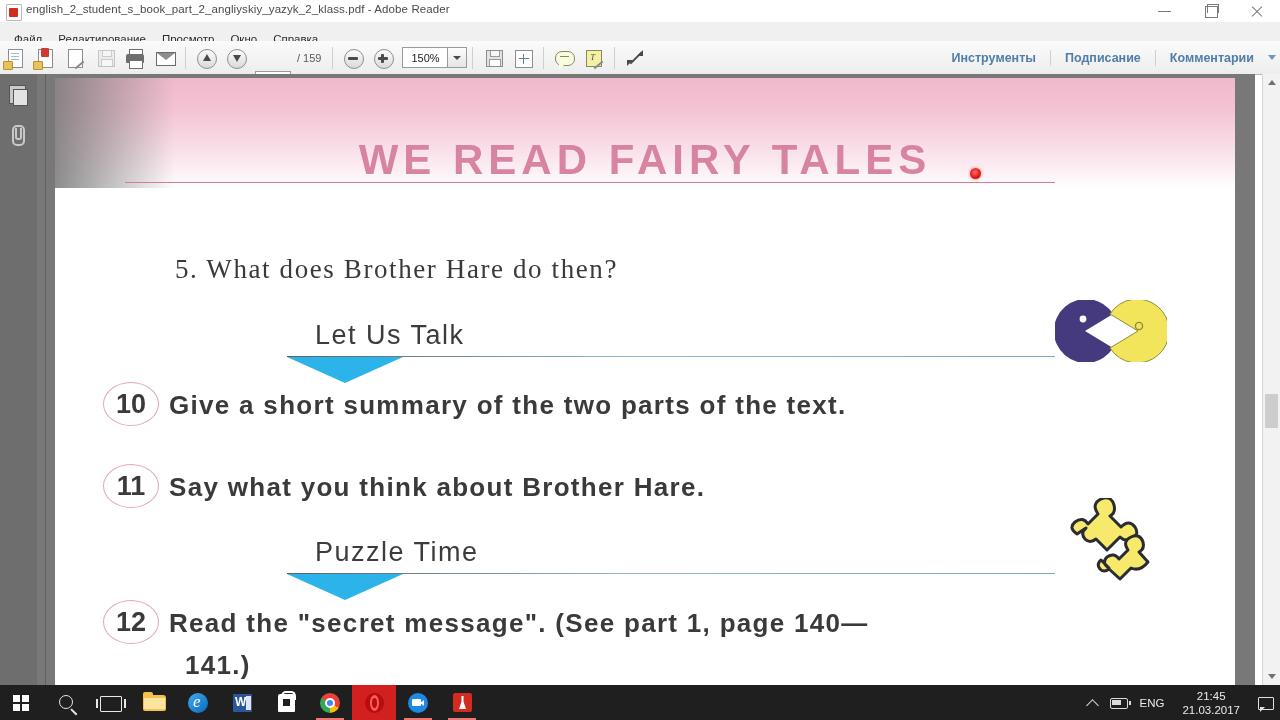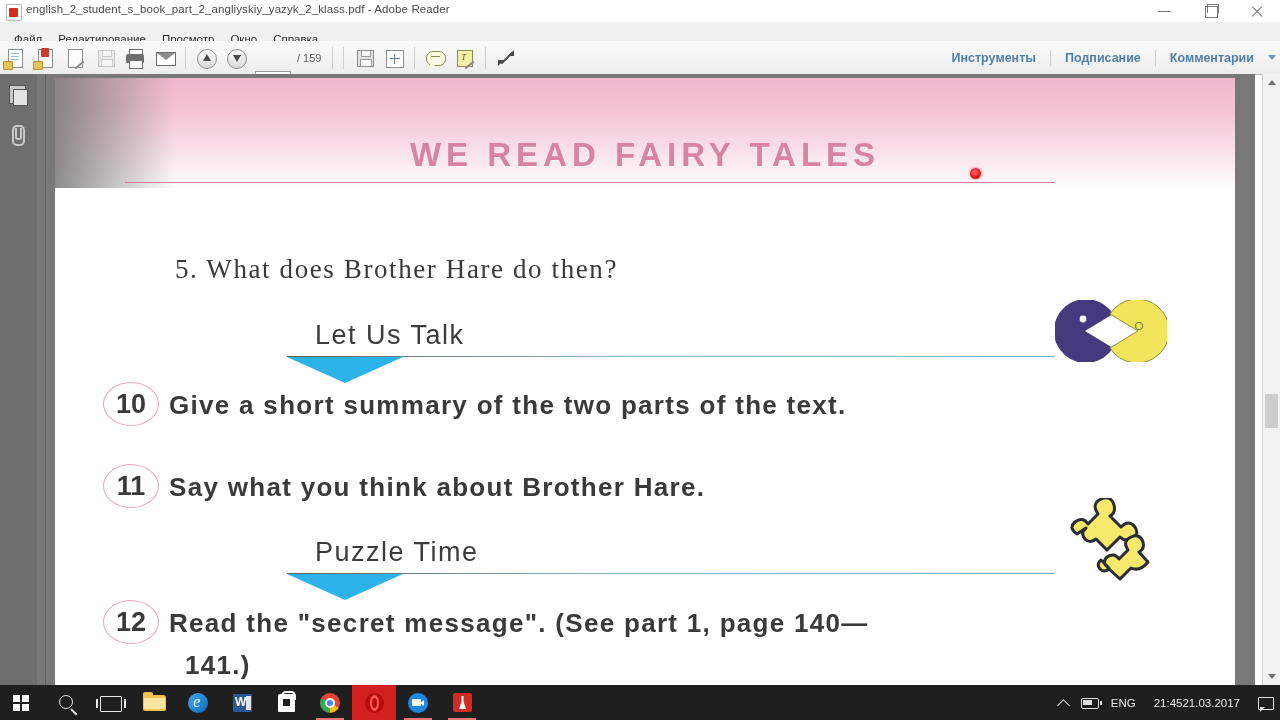--- a/index.html
+++ b/index.html
@@ -157,21 +157,21 @@
     position:absolute;left:0;top:0;width:1180px;height:110px;
     background:linear-gradient(to bottom,#f0b9cd 0%,#f3c3d3 28%,#f8dbe6 60%,#fdf3f7 88%,#ffffff 100%);
   }
   .pink-band:before{
     content:"";position:absolute;left:0;top:0;width:120px;height:110px;
     background:linear-gradient(to right,rgba(120,120,120,.85),rgba(255,255,255,0));
   }
   .banner-title{
     position:absolute;left:0;top:58px;width:1180px;text-align:center;
     font-family:"Liberation Sans", sans-serif;
-    font-size:33px;font-weight:bold;letter-spacing:5px;
+    font-size:42px;font-weight:bold;letter-spacing:5px;
     color:#d783a1;
     text-shadow:0 1px 0 rgba(255,255,255,.5);
   }
   .banner-rule{
     position:absolute;left:70px;top:104px;width:930px;height:1px;background:#cf7d9c;
   }
   .red-dot{
     position:absolute;left:915px;top:90px;width:11px;height:11px;border-radius:50%;
     background:radial-gradient(circle at 45% 40%,#ff6b6b 0%,#e01b1b 55%,#9b0b0b 100%);
     box-shadow:0 0 3px rgba(220,20,20,.7);
@@ -287,21 +287,21 @@
 
   .tray{position:absolute;right:0;bottom:0;height:35px;display:flex;align-items:center;}
   .tr-chev{width:26px;height:35px;position:relative;}
   .tr-chev:after{content:"";position:absolute;left:8px;top:16px;width:8px;height:8px;border-left:1.6px solid #e0e0e0;border-top:1.6px solid #e0e0e0;transform:rotate(45deg);}
   .tr-ico{width:26px;height:35px;position:relative;}
   .tr-batt{position:absolute;left:4px;top:13px;width:16px;height:9px;border:1.5px solid #dcdcdc;border-radius:2px;}
   .tr-batt:after{content:"";position:absolute;right:-4px;top:2px;width:2px;height:4px;background:#dcdcdc;}
   .tr-batt:before{content:"";position:absolute;left:1px;top:1px;width:9px;height:5px;background:#dcdcdc;}
   .tr-lang{font-size:11.5px;color:#eaeaea;padding:0 8px;white-space:nowrap;}
   .tr-clock{
-    display:flex;align-items:center;justify-content:center;
+    display:flex;flex-direction:column;align-items:center;justify-content:center;
     padding:0 10px;color:#eaeaea;font-size:11.5px;line-height:14px;white-space:nowrap;
   }
   .tr-note{width:30px;height:35px;position:relative;}
   .tr-note:after{content:"";position:absolute;left:8px;top:12px;width:14px;height:11px;border:1.5px solid #e0e0e0;border-radius:1px;}
   .tr-note:before{content:"";position:absolute;left:10px;top:22px;width:0;height:0;border-top:5px solid #e0e0e0;border-right:5px solid transparent;}
 </style>
 </head>
 <body>
 
 <div class="app">
@@ -372,20 +372,35 @@
       <div class="tbtn">
         <span class="g-circle"></span>
         <span class="g-arrow-dn"></span>
       </div>
       <div class="pagebox">60</div>
       <div class="pagetotal">/ 159</div>
     </div>
 
     <div class="tsep"></div>
 
+    <div class="tgroup">
+      <div class="tbtn">
+        <span class="g-circle"></span>
+        <span class="g-minus"></span>
+      </div>
+      <div class="tbtn">
+        <span class="g-circle"></span>
+        <span class="g-plus-h"></span>
+        <span class="g-plus-v"></span>
+      </div>
+      <div class="zoombox">150%</div>
+      <div class="zoomdrop">
+        <span class="caret"></span>
+      </div>
+    </div>
 
     <div class="tsep"></div>
 
     <div class="tgroup">
       <div class="tbtn">
         <span class="g-floppy"></span>
       </div>
       <div class="tbtn">
         <span class="g-fit"></span>
       </div>

